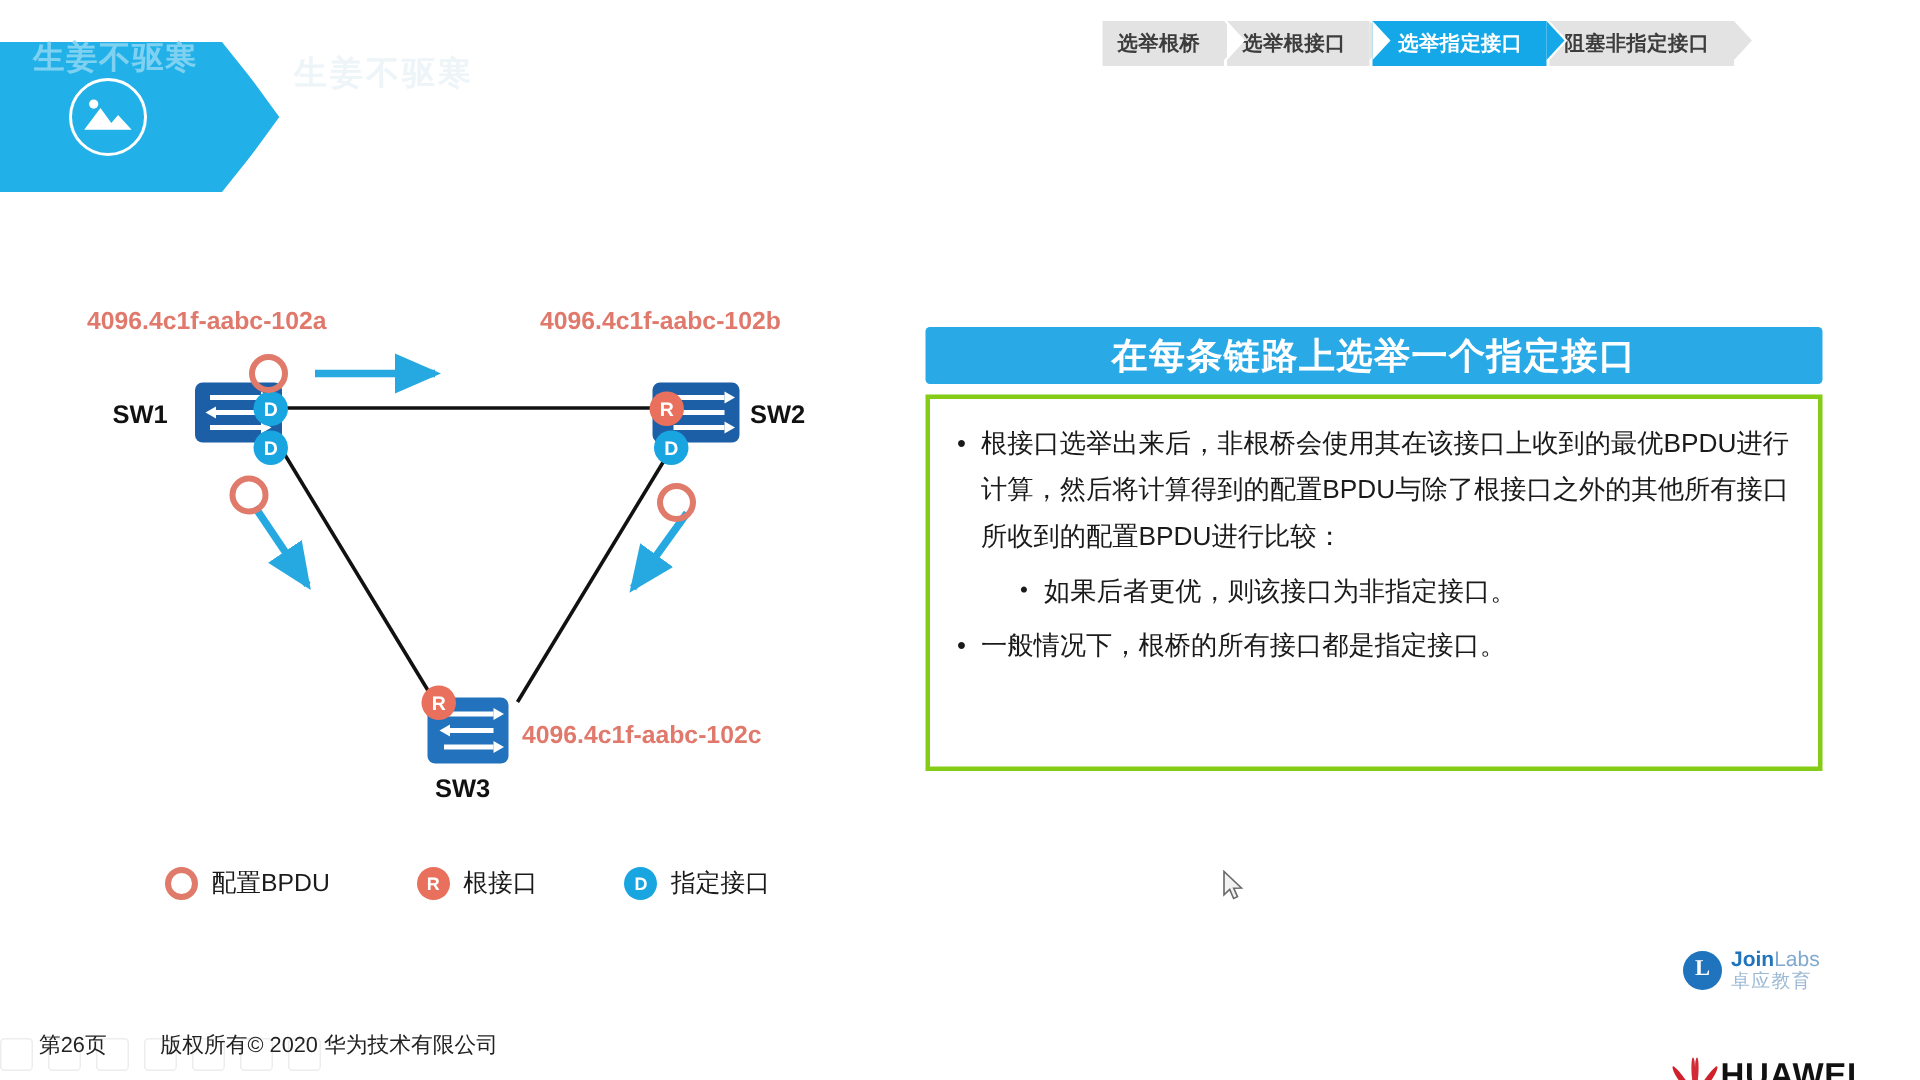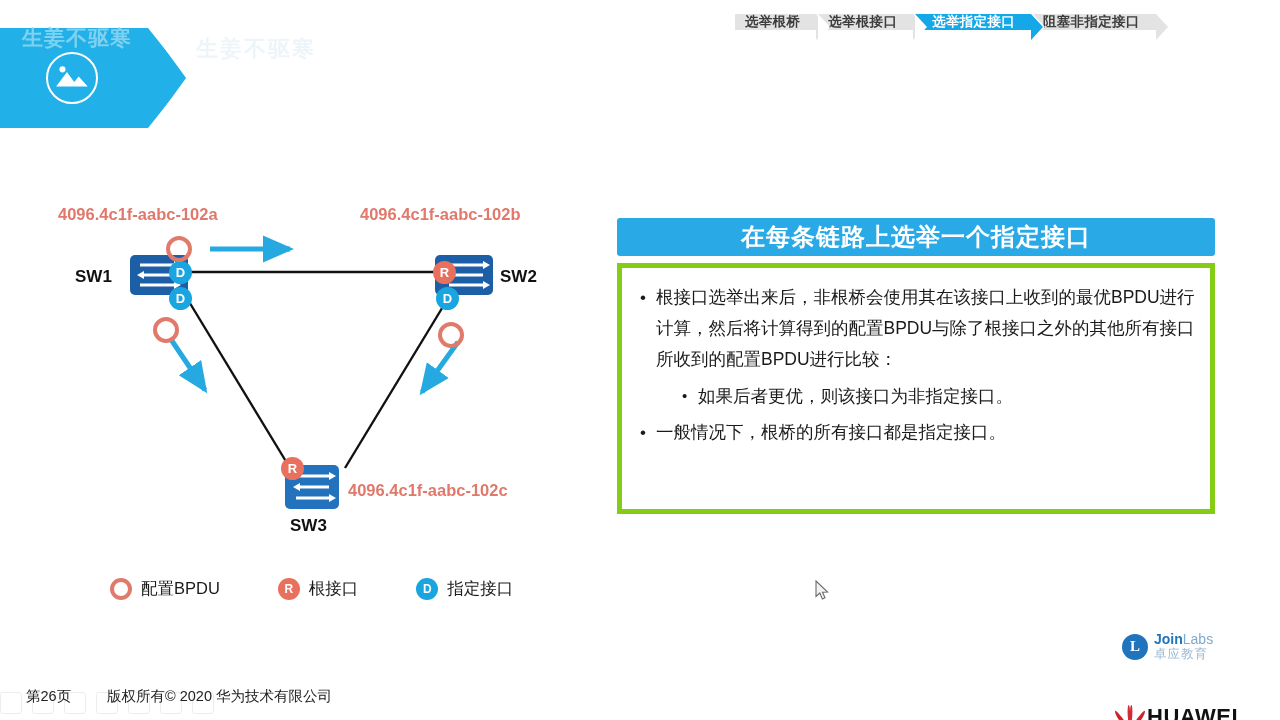--- a/index.html
+++ b/index.html
@@ -29,21 +29,21 @@
     left: 735px;
     top: 14px;
     height: 26px;
     display: flex;
     align-items: stretch;
   }
   .step {
     position: relative;
     display: flex;
     align-items: center;
-    height: 16px;
+    height: 30px;
     padding: 0 16px 0 10px;
     font-size: 13.5px;
     font-weight: bold;
     letter-spacing: 0.3px;
     color: #3d3d3d;
     background: #e3e3e3;
     margin-right: 2px;
   }
   .step::after {
     content: "";
@@ -174,21 +174,21 @@
     font-weight: bold;
     letter-spacing: 1px;
     box-sizing: border-box;
   }
   .panel-body {
     position: absolute;
     left: 617px;
     top: 263px;
     width: 598px;
     height: 251px;
-    border: 5px solid #84cc16;
+    border: 3px solid #84cc16;
     box-sizing: border-box;
     background: #ffffff;
     padding: 14px 14px 10px 14px;
   }
   .bullet-l1 {
     position: relative;
     padding-left: 20px;
     font-size: 17.5px;
     line-height: 31px;
     color: #1a1a1a;

